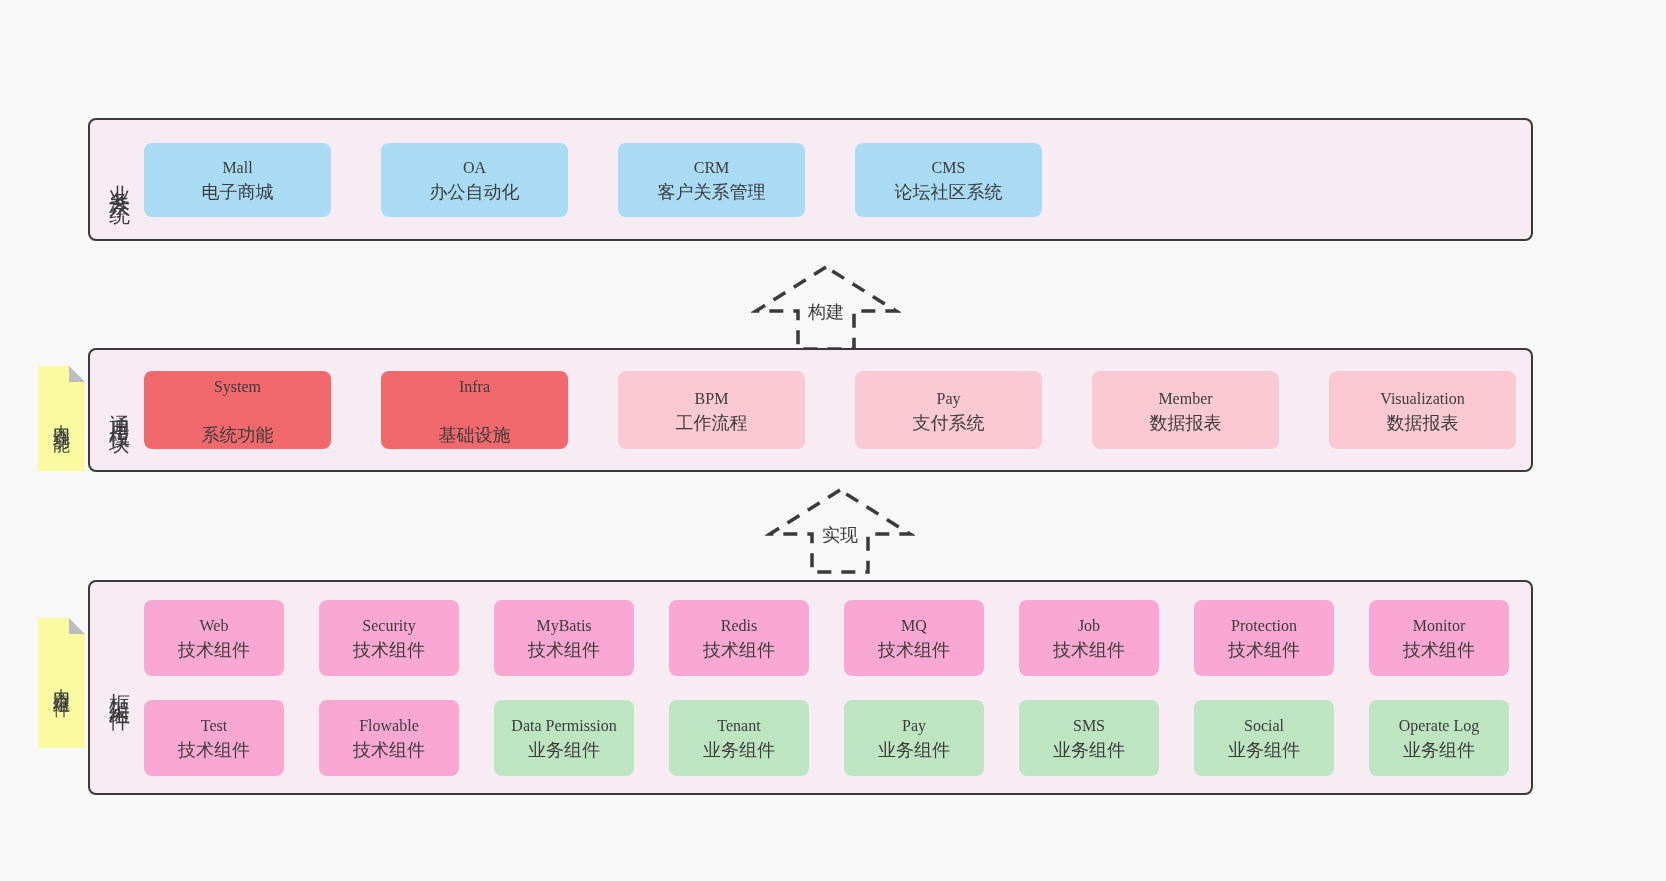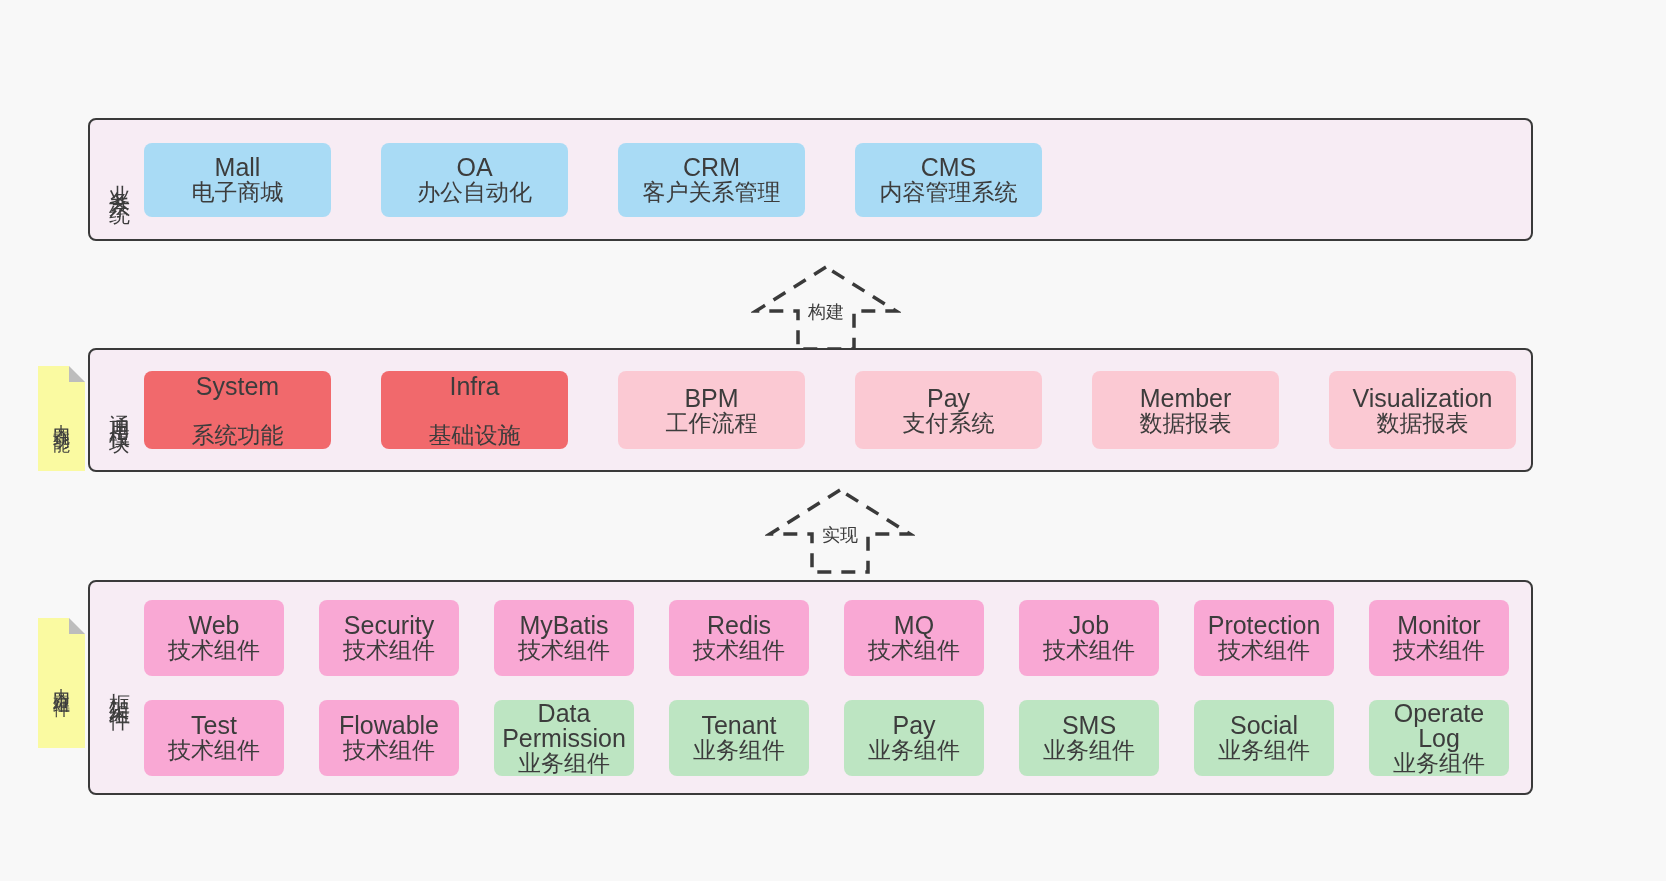--- a/index.html
+++ b/index.html
@@ -62,22 +62,22 @@
     flex-direction:column;
     align-items:center;
     justify-content:center;
     text-align:center;
     box-sizing:border-box;
     padding:4px 2px;
   }
   .cols6 .box{width:187px;height:74px;}
   #band-modules .box{height:78px;}
   .cols8 .box{width:140px;height:76px;}
-  .box .bn{font-size:25px;line-height:25px;display:block;}
-  .box .bs{font-size:23px;line-height:24px;display:block;}
+  .box .bn{font-size:16px;line-height:25px;display:block;font-family:Liberation Serif, serif;}
+  .box .bs{font-size:18px;line-height:24px;display:block;}
   .box.blue{background:#a9dbf5;}
   .box.red{background:#f1696c;gap:24px;}
   .box.pink{background:#fbc9d3;}
   .box.green{background:#f9a8d4;}
   .box.lightgreen{background:#bde5c2;}
   
   .arrow{position:absolute;width:150px;height:88px;}
   #arrow-build{left:751px;top:264px;}
   #arrow-implement{left:765px;top:487px;}
   .arrow svg{width:100%;height:100%;display:block;}
@@ -131,21 +131,21 @@
         <div class="box blue">
           <span class="bn">OA</span>
           <span class="bs">办公自动化</span>
         </div>
         <div class="box blue">
           <span class="bn">CRM</span>
           <span class="bs">客户关系管理</span>
         </div>
         <div class="box blue">
           <span class="bn">CMS</span>
-          <span class="bs">内容管理系统</span>
+          <span class="bs">论坛社区系统</span>
         </div>
       </div>
     </div>
   </section>
 
   <div class="arrow" id="arrow-build">
     <svg viewBox="0 0 150 88">
       <polygon points="75,3 5,47 47,47 47,85 103,85 103,47 145,47" fill="none" stroke="#3a3a3a" stroke-width="3.5" stroke-dasharray="14 10" stroke-linejoin="miter"></polygon>
       <rect x="49" y="35" width="52" height="25" fill="#f8f8f8"></rect>
       <text x="75" y="54" text-anchor="middle">构建</text>

